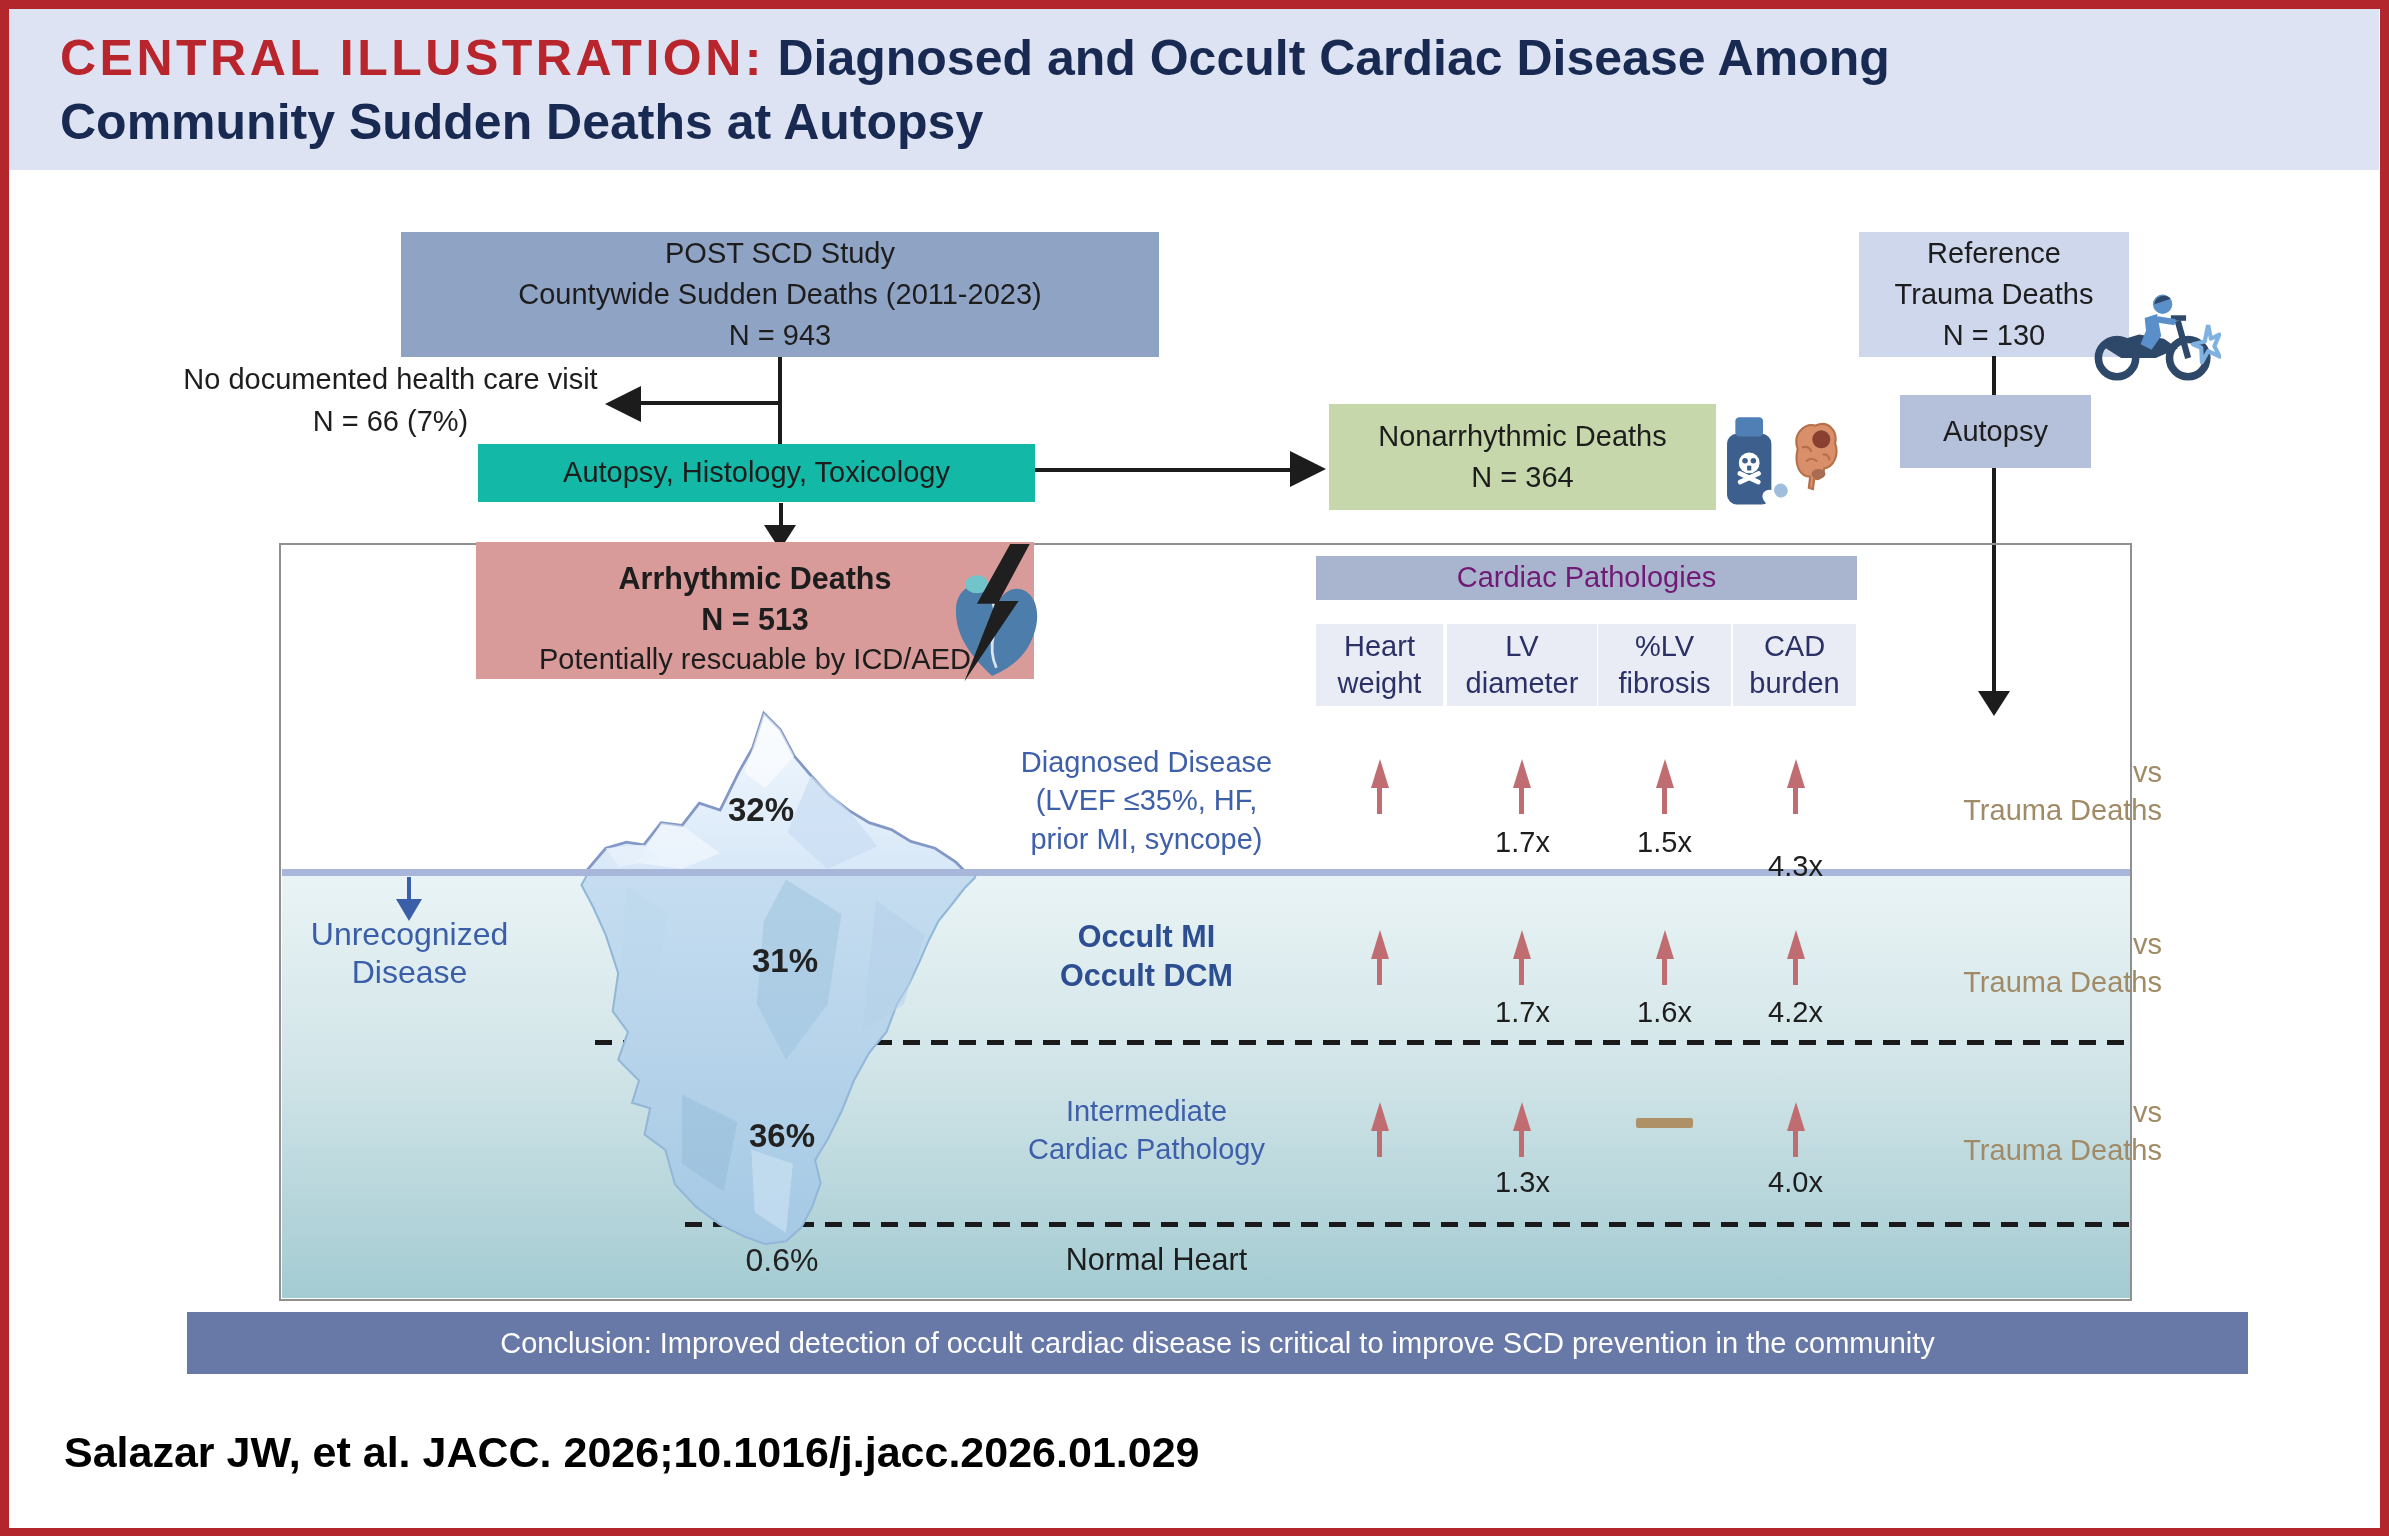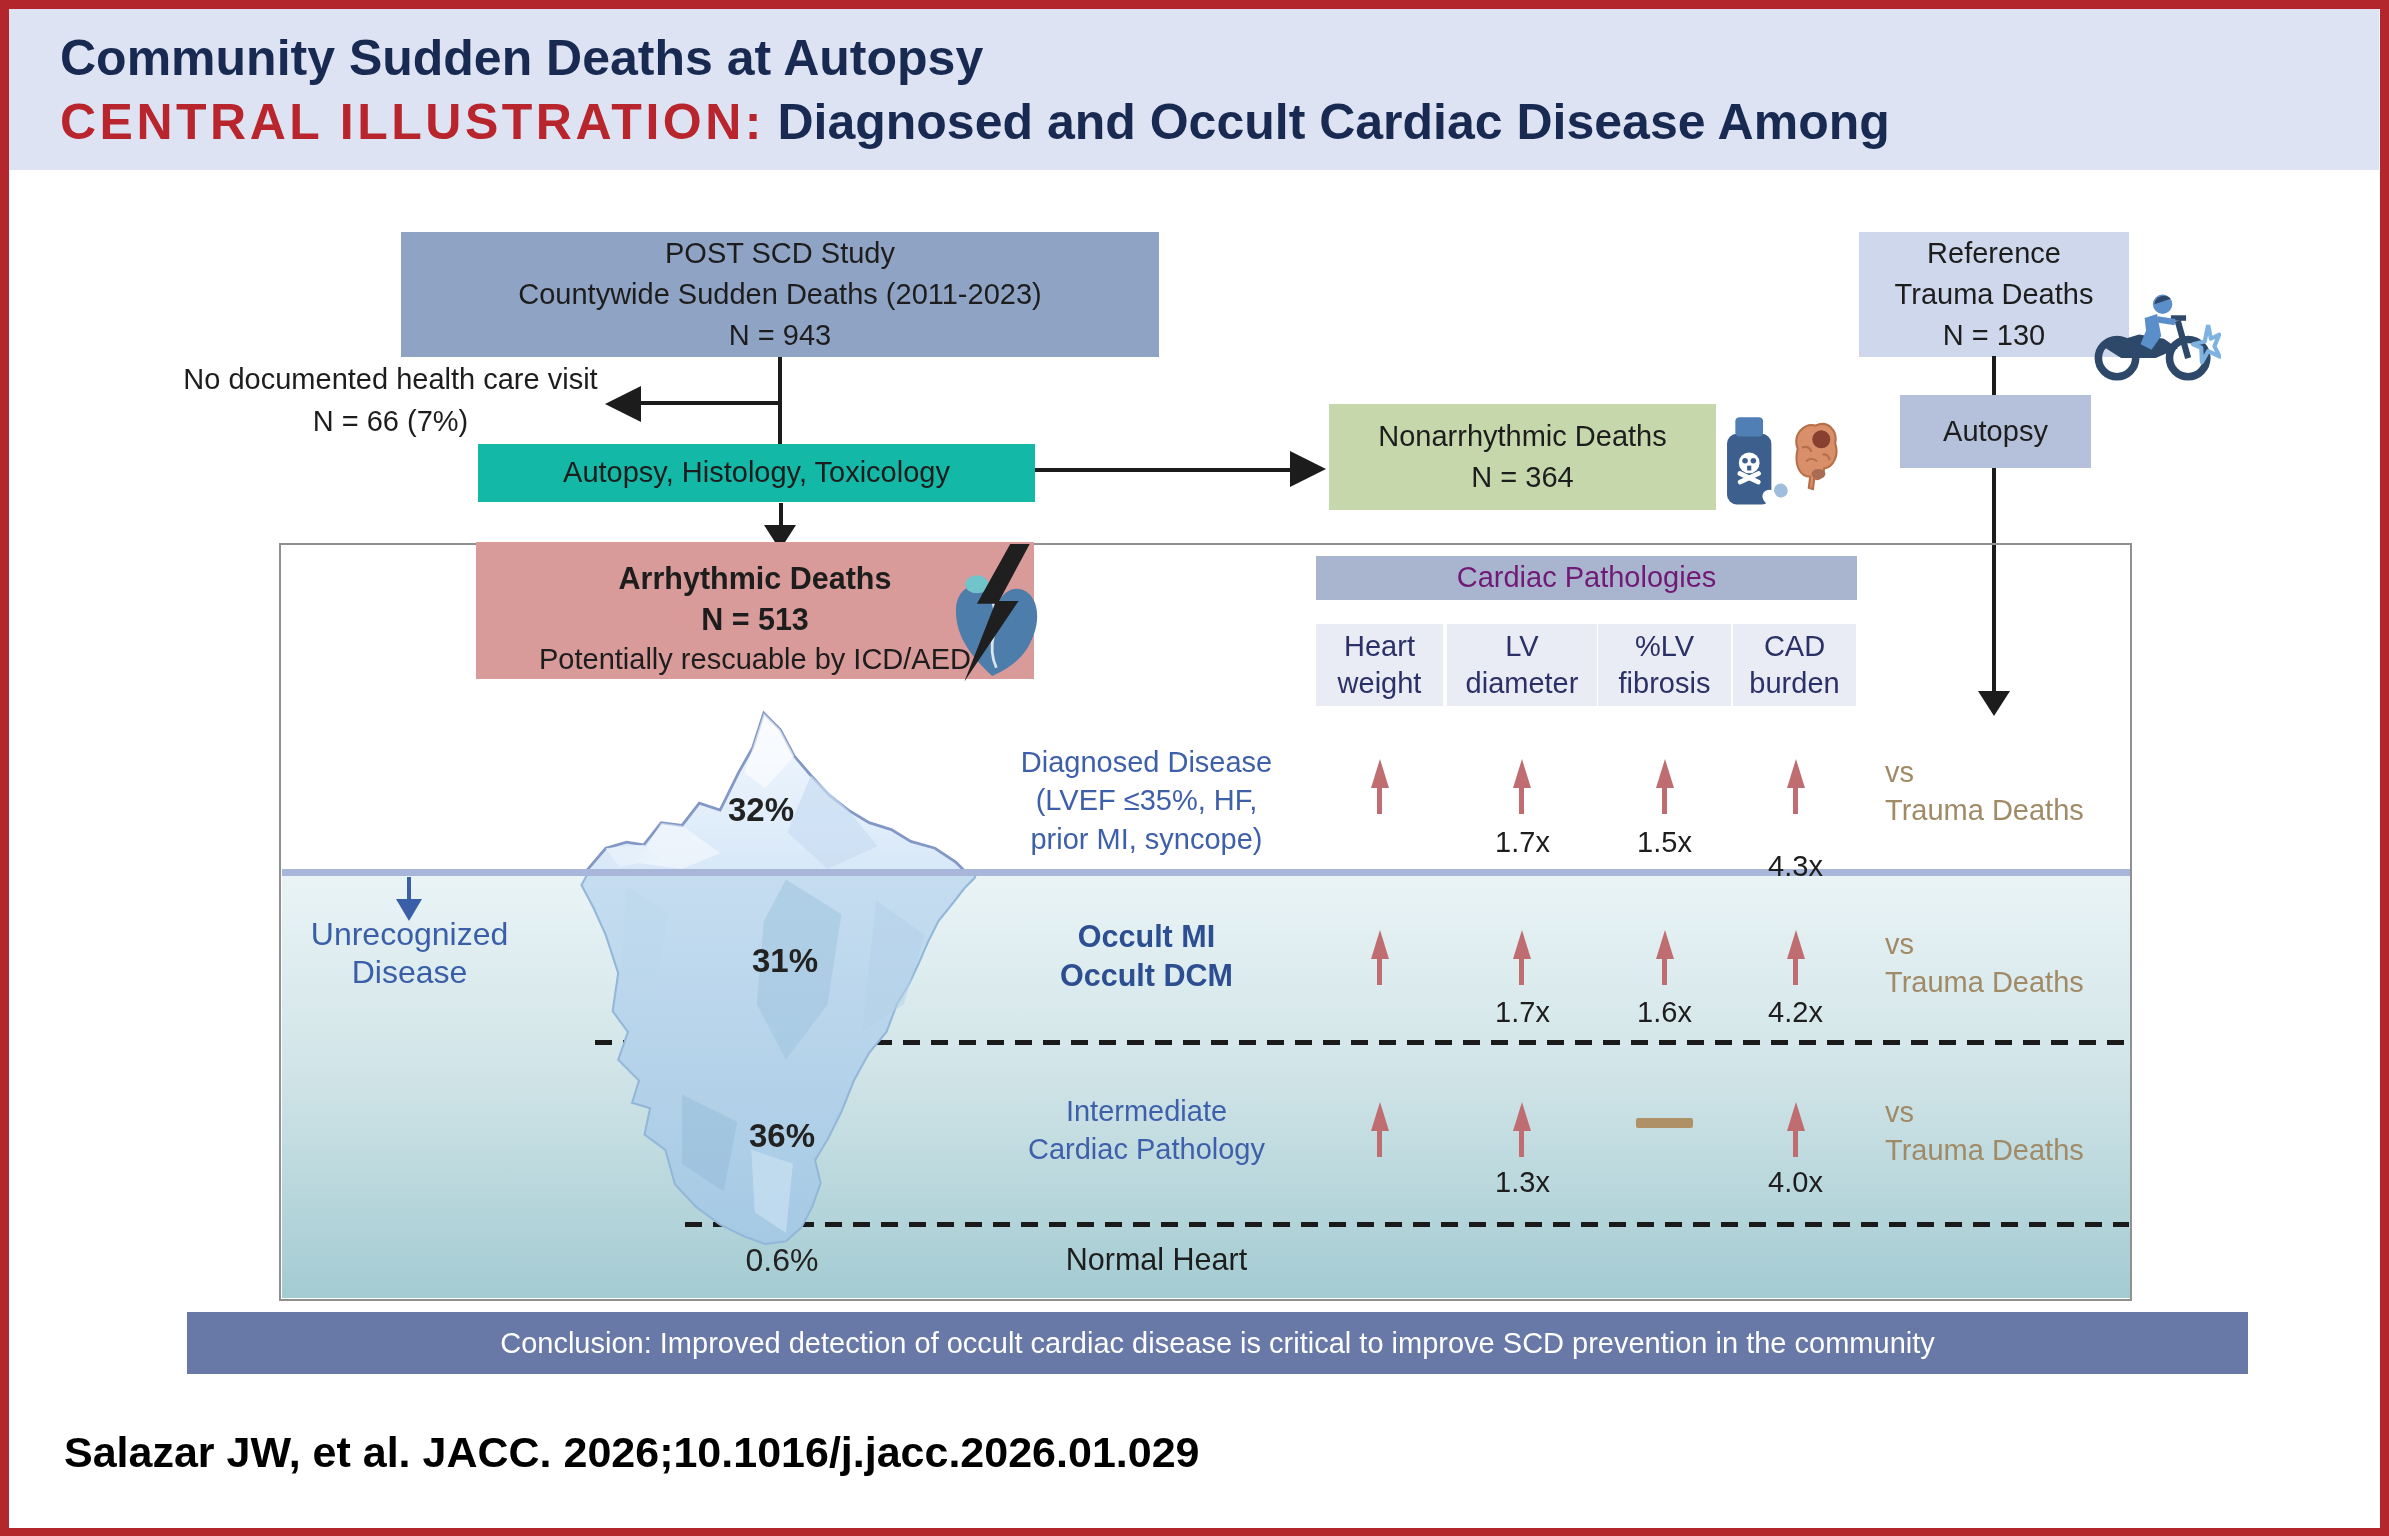--- a/index.html
+++ b/index.html
@@ -44,39 +44,39 @@
     background:linear-gradient(180deg,#eaf4f6 0%,#d2e5e8 45%,#a3cbd2 100%);}
   #waterline{position:absolute;left:273px;top:860px;width:1848px;height:7px;background:#a8b6d9;}
   .dashline{position:absolute;height:4.9px;
     background:repeating-linear-gradient(90deg,#1a1a1a 0 16.6px,transparent 16.6px 28px);}
   
   .pct{position:absolute;width:166px;text-align:center;font-weight:800;font-size:33px;color:#222;}
   .rowlabel{position:absolute;width:319px;text-align:center;}
   .blue-label{color:#3e5fa9;font-size:29px;line-height:1.32;}
   .blue-bold{color:#2d4f92;font-weight:800;font-size:30.5px;line-height:1.28;}
   .black-label{color:#1d1d1d;font-size:30.5px;}
-  .vslabel{position:absolute;width:277px;text-align:left;color:#a18a66;font-size:29px;line-height:1.3;}
+  .vslabel{position:absolute;width:277px;text-align:right;color:#a18a66;font-size:29px;line-height:1.3;}
   .val{position:absolute;width:111px;text-align:center;font-size:29px;color:#1d1d1d;}
   .colbox{position:absolute;top:615px;height:82px;background:#e9ecf4;display:flex;flex-direction:column;align-items:center;justify-content:center;color:#2b3166;font-size:29px;line-height:1.28;text-align:center;}
   #conclusion-bar{position:absolute;left:178px;top:1303px;width:2061px;height:62px;background:#6879a8;display:flex;align-items:center;justify-content:center;color:#ffffff;font-size:29px;}
   #citation{position:absolute;left:55px;top:1419px;font-size:43px;font-weight:800;color:#000;}
   .bluearrow-head{position:absolute;width:0;height:0;border-left:13px solid transparent;border-right:13px solid transparent;border-top:22px solid #3a5ea8;}
   .bluearrow-stem{position:absolute;width:4.2px;background:#3a5ea8;}
 </style>
 </head>
 <body>
 
 <div id="canvas">
 
   <div id="title-band">
     <div class="tline">
+      <span class="title-red">CENTRAL ILLUSTRATION:</span><span class="title-navy">Diagnosed and Occult Cardiac Disease Among</span>
+    </div>
+    <div class="tline">
       <span class="title-navy">Community Sudden Deaths at Autopsy</span>
-    </div>
-    <div class="tline">
-      <span class="title-red">CENTRAL ILLUSTRATION:</span><span class="title-navy">Diagnosed and Occult Cardiac Disease Among</span>
     </div>
   </div>
 
   <div class="box" style="left:392px;top:223px;width:758px;height:125px;background:#8fa3c5;">
     <div>POST SCD Study</div>
     <div>Countywide Sudden Deaths (2011-2023)</div>
     <div>N = 943</div>
   </div>
 
   <div class="vline" style="left:769px;top:348px;height:90px;"></div>

